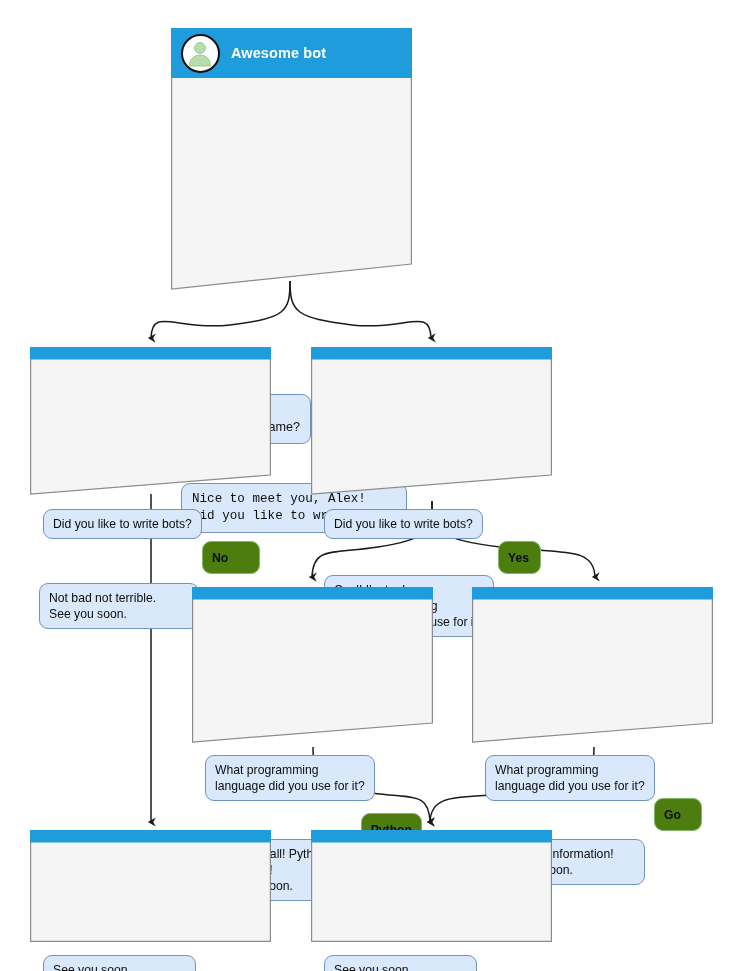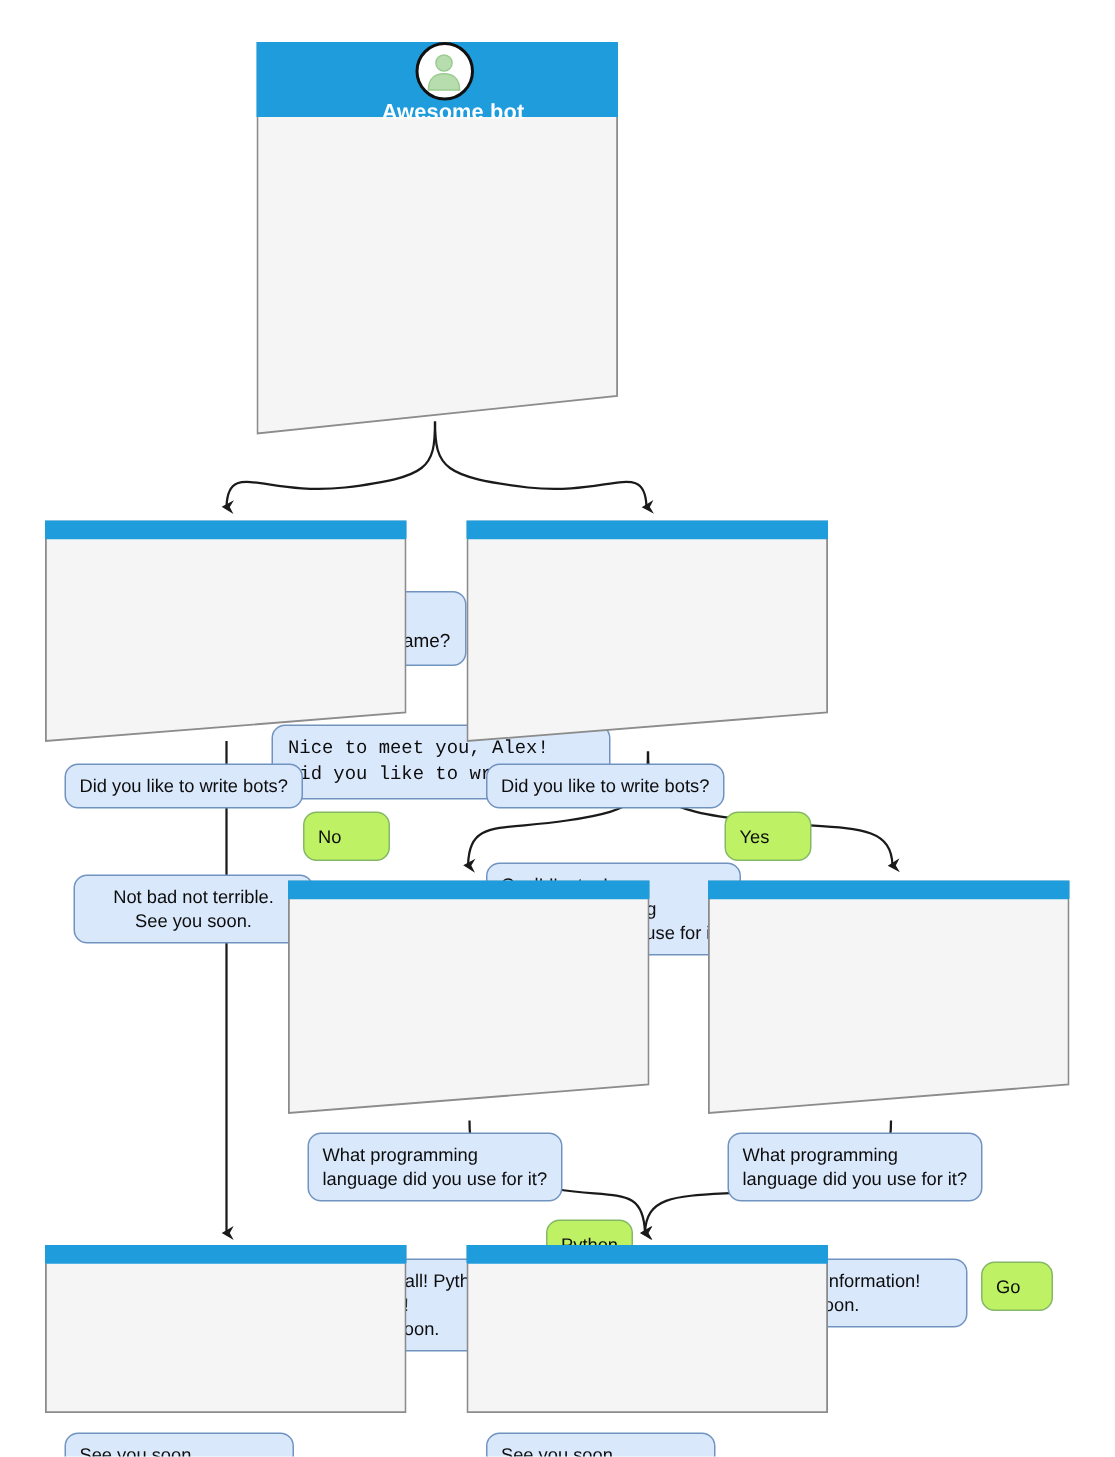--- a/index.html
+++ b/index.html
@@ -14,21 +14,20 @@
   
   .card{position:absolute;z-index:2;}
   .card .skin{position:absolute;left:0;top:0;width:100%;height:100%;}
   .card .content{position:absolute;left:0;top:0;width:100%;height:100%;}
 
   .hdr{
     position:absolute;left:0;top:0;right:0;
     background:#1F9CDC;
     display:flex;align-items:center;
     box-sizing:border-box;
-    flex-direction:column;
   }
   .hdr.plain{height:12px;}
   .hdr.titled{height:50px;padding-left:10px;}
   .hdr-title{
     color:#ffffff;font-size:14.5px;font-weight:bold;margin-left:11px;letter-spacing:.1px;
   }
   .avatar{
     width:39px;height:39px;border-radius:50%;
     background:#ffffff;border:2.5px solid #111111;
     box-sizing:border-box;position:relative;flex:none;
@@ -37,21 +36,21 @@
 
   .body{position:absolute;left:0;right:0;bottom:0;}
 
   .bub{
     position:absolute;box-sizing:border-box;
     border-radius:9px;border-width:1px;border-style:solid;
     font-size:12.2px;line-height:16px;color:#0d0d0d;
     padding:6px 9px 6px 9px;white-space:pre;
   }
   .bub.bot{background:#DAE8FC;border-color:#7093C0;}
-  .bub.usr{background:#bef264;border-color:#84B867;}
+  .bub.usr{background:#4d7c0f;border-color:#84B867;font-weight:bold;}
 
   .big .bub{font-size:12.6px;line-height:17px;padding:7px 10px;}
   .big .bub.usr{padding:8px 11px;}
 </style>
 </head>
 <body>
 
 <div id="stage">
 
   <svg class="layer edges" viewBox="0 0 743 971">
@@ -100,36 +99,36 @@
   <div class="card" style="left:30px;top:347px;width:241px;height:148px;">
     <svg class="skin" viewBox="0 0 241 148" preserveAspectRatio="none">
       <path d="M0.6,0.6 L240.4,0.6 L240.4,128 L0.6,147 Z" fill="#F5F5F5" stroke="#8C8C8C" stroke-width="1.2"></path>
       <path d="M0.6,0.6 L240.4,0.6 L240.4,12.5 L0.6,12.5 Z" fill="#1F9CDC" stroke="none"></path>
     </svg>
     <div class="content">
       <div class="hdr plain"></div>
       <div class="body">
         <div class="bub bot" style="left:13px;top:14px;">Did you like to write bots?</div>
         <div class="bub usr" style="right:11px;top:46px;width:58px;height:33px;display:flex;align-items:center;">No</div>
-        <div class="bub bot" style="left:19px;top:88px;width:160px;text-align:center;">Not bad not terrible.
+        <div class="bub bot" style="left:9px;top:88px;width:160px;">Not bad not terrible.
 See you soon.</div>
       </div>
     </div>
   </div>
 
   <div class="card" style="left:311px;top:347px;width:241px;height:148px;">
     <svg class="skin" viewBox="0 0 241 148" preserveAspectRatio="none">
       <path d="M0.6,0.6 L240.4,0.6 L240.4,128 L0.6,147 Z" fill="#F5F5F5" stroke="#8C8C8C" stroke-width="1.2"></path>
       <path d="M0.6,0.6 L240.4,0.6 L240.4,12.5 L0.6,12.5 Z" fill="#1F9CDC" stroke="none"></path>
     </svg>
     <div class="content">
       <div class="hdr plain"></div>
       <div class="body">
         <div class="bub bot" style="left:13px;top:14px;">Did you like to write bots?</div>
-        <div class="bub usr" style="right:11px;top:46px;width:58px;height:33px;display:flex;align-items:center;">Yes</div>
+        <div class="bub usr" style="right:11px;top:46px;width:43px;height:33px;display:flex;align-items:center;">Yes</div>
         <div class="bub bot" style="left:13px;top:80px;">Cool! I'm too!
 What programming
 language did you use for it?</div>
       </div>
     </div>
   </div>
 
   <div class="card" style="left:192px;top:587px;width:241px;height:156px;">
     <svg class="skin" viewBox="0 0 241 156" preserveAspectRatio="none">
       <path d="M0.6,0.6 L240.4,0.6 L240.4,136 L0.6,155 Z" fill="#F5F5F5" stroke="#8C8C8C" stroke-width="1.2"></path>
@@ -151,21 +150,21 @@
   <div class="card" style="left:472px;top:587px;width:241px;height:156px;">
     <svg class="skin" viewBox="0 0 241 156" preserveAspectRatio="none">
       <path d="M0.6,0.6 L240.4,0.6 L240.4,136 L0.6,155 Z" fill="#F5F5F5" stroke="#8C8C8C" stroke-width="1.2"></path>
       <path d="M0.6,0.6 L240.4,0.6 L240.4,12.5 L0.6,12.5 Z" fill="#1F9CDC" stroke="none"></path>
     </svg>
     <div class="content">
       <div class="hdr plain"></div>
       <div class="body">
         <div class="bub bot" style="left:13px;top:12px;">What programming
 language did you use for it?</div>
-        <div class="bub usr" style="right:11px;top:55px;width:48px;height:33px;display:flex;align-items:center;margin-top:43px;">Go</div>
+        <div class="bub usr" style="right:11px;top:55px;width:48px;height:33px;display:flex;align-items:center;">Go</div>
         <div class="bub bot" style="left:13px;top:96px;width:160px;">Thank for information!
 See you soon.</div>
       </div>
     </div>
   </div>
 
   <div class="card" style="left:30px;top:830px;width:241px;height:112px;">
     <svg class="skin" viewBox="0 0 241 112" preserveAspectRatio="none">
       <path d="M0.6,0.6 L240.4,0.6 L240.4,111.4 L0.6,111.4 Z" fill="#F5F5F5" stroke="#8C8C8C" stroke-width="1.2"></path>
       <path d="M0.6,0.6 L240.4,0.6 L240.4,12.5 L0.6,12.5 Z" fill="#1F9CDC" stroke="none"></path>

